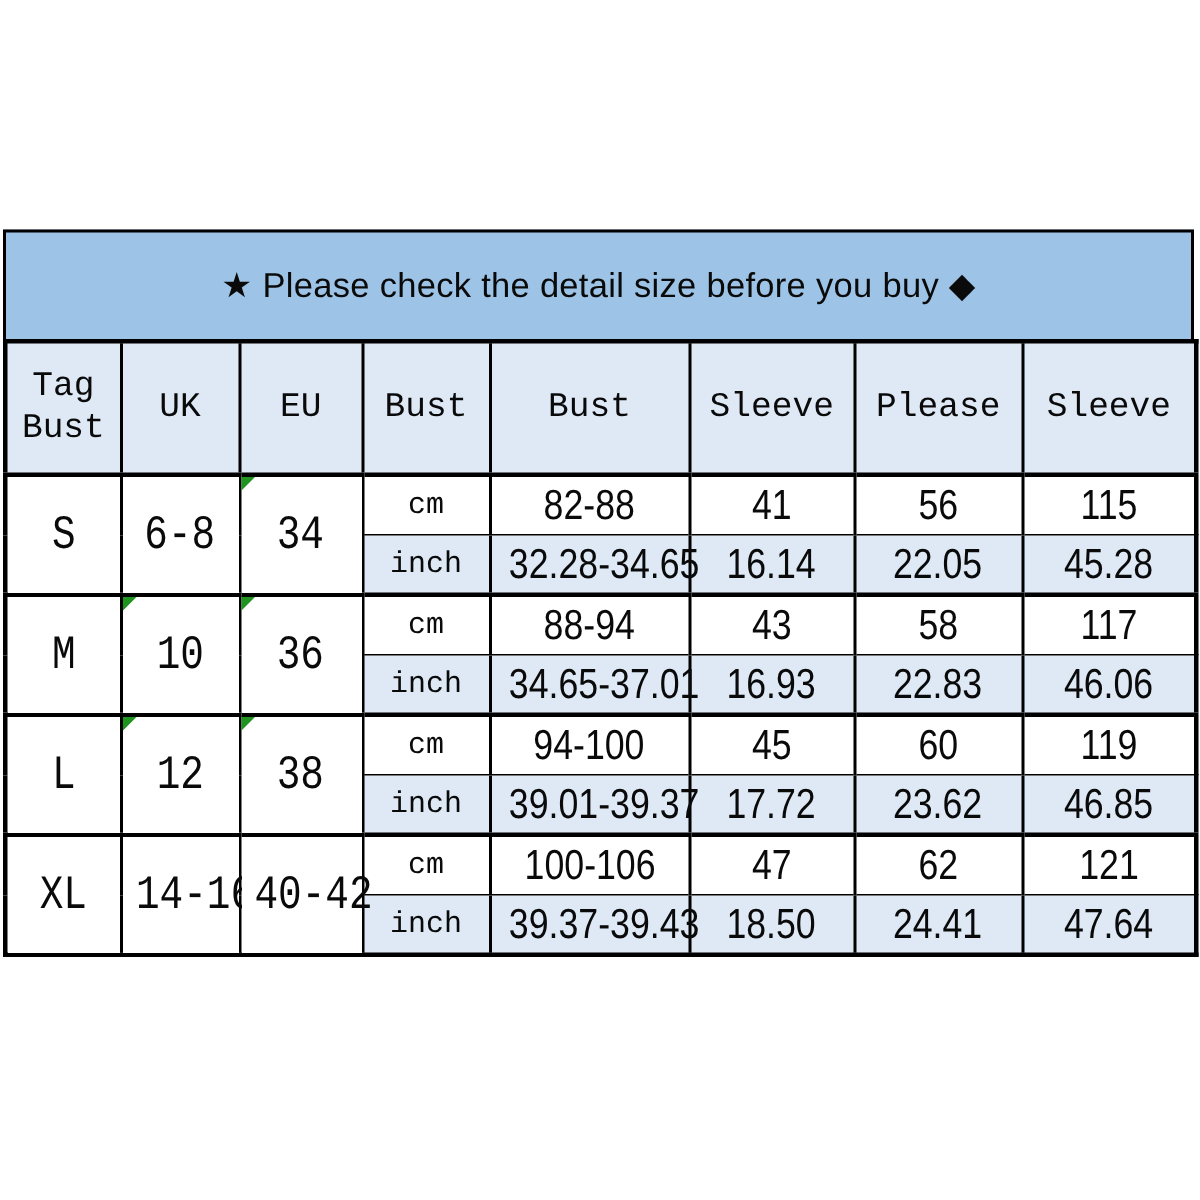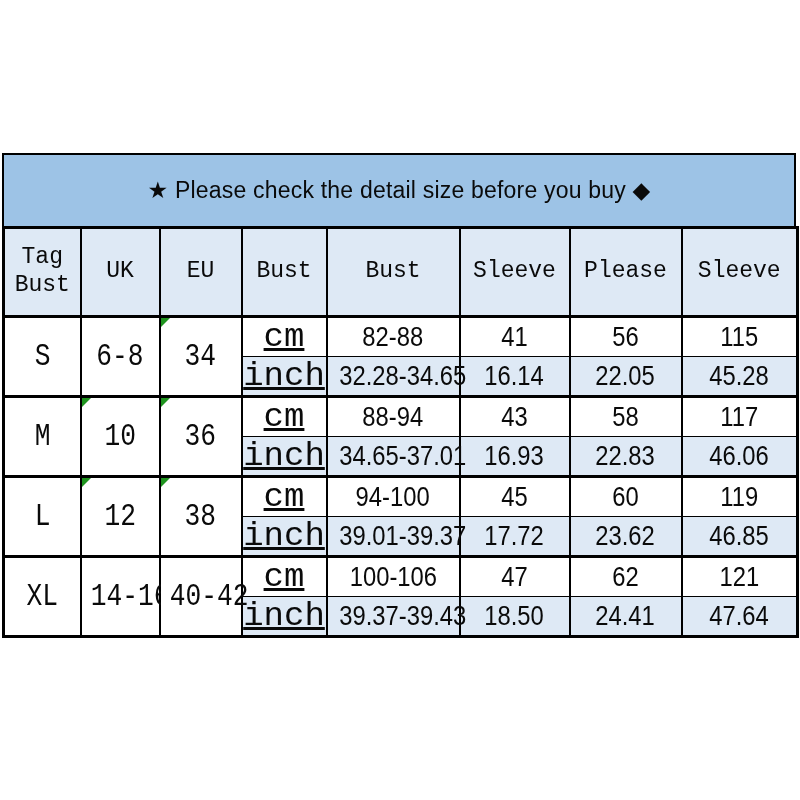--- a/index.html
+++ b/index.html
@@ -55,22 +55,21 @@
   }
   .size-table td { height: 38px; background: #ffffff; }
   td.big {
     font-family: "Liberation Mono", "DejaVu Sans Mono", monospace;
     font-size: 32px;
     position: relative;
   }
   td.big > span { display: inline-block; transform: scaleX(0.82); }
   td.unit {
     font-family: "Liberation Mono", "DejaVu Sans Mono", monospace;
-    font-size: 34px;
-    text-decoration: underline;
+    font-size: 20px;
   }
   td.val { font-size: 28px; }
   td.val > span { display: inline-block; transform: scaleX(0.85); }
   tr.row-cm td { border-top-width: 3px; border-bottom-width: 1px; }
   tr.row-inch td { border-top-width: 1px; margin-top: 19px; }
   tr.row-inch td.sub { background: var(--light-bg, #dee9f5); }
   td.flagged::before {
     content: "";
     position: absolute;
     top: 0; left: 0;

